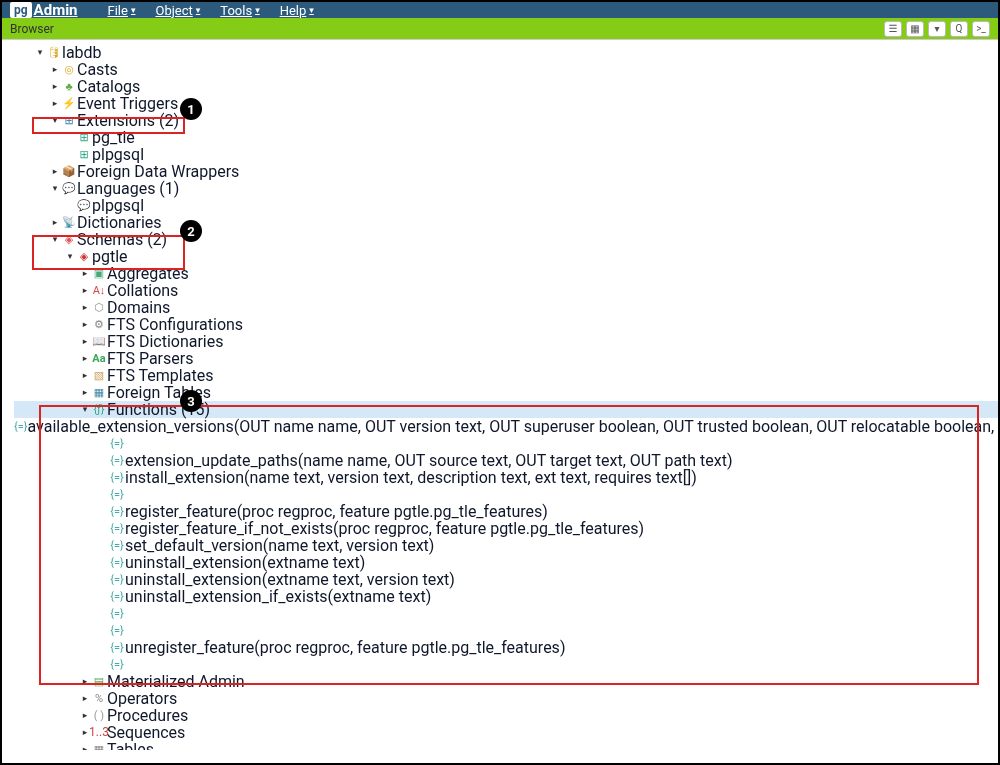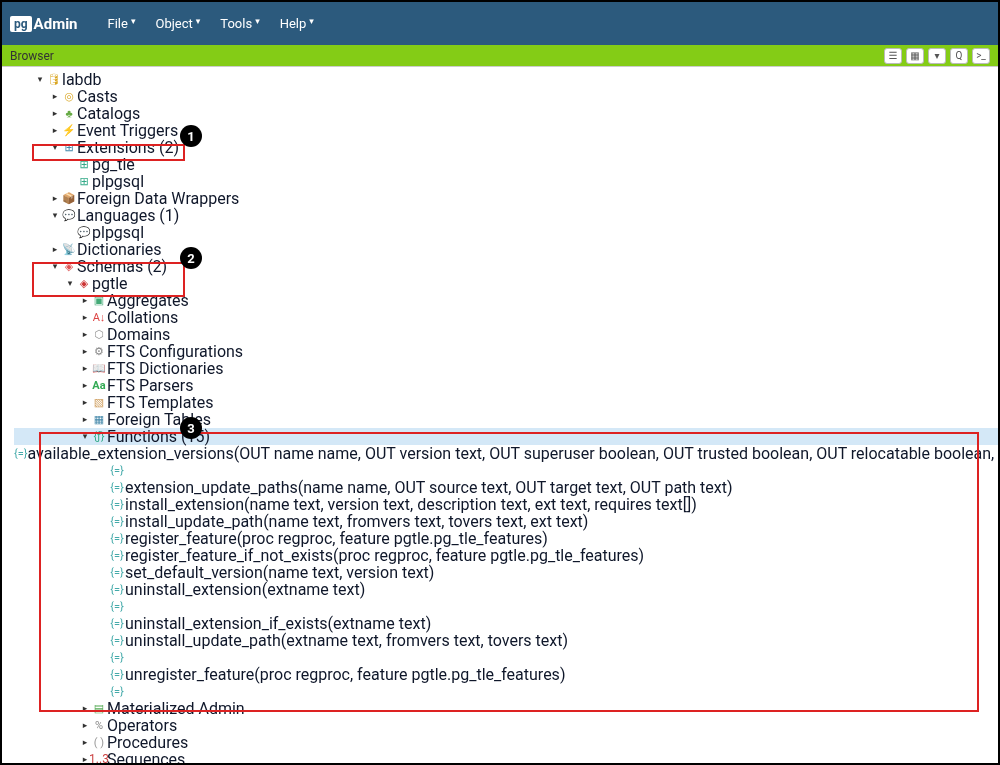--- a/index.html
+++ b/index.html
@@ -1,21 +1,21 @@
 <!DOCTYPE html>
 <html><head>
 <meta charset="utf-8">
 <style>
 * { margin:0; padding:0; box-sizing:border-box; }
 body { font-family: -apple-system, BlinkMacSystemFont, "Segoe UI", Roboto, sans-serif; font-size:13px; background:#fff; width:1000px; height:765px; overflow:hidden; border:2px solid #000; }
-.header { background:#2c5a7d; color:#fff; height:43px; display:flex; align-items:center; padding:0 8px; }
+.header { background:#2c5a7d; color:#fff; height:16px; display:flex; align-items:center; padding:0 8px;text-decoration:underline; }
 .logo { display:flex; align-items:center; font-weight:bold; font-size:15px; }
 .logo-icon { background:#fff; color:#2c5a7d; font-weight:bold; padding:1px 4px; border-radius:2px; margin-right:2px; font-size:12px; }
 .menu { display:flex; margin-left:20px; }
-.menu-item { padding:0 10px; cursor:pointer; display:flex; gap:3px; font-size:13px; }
+.menu-item { padding:0 10px; cursor:pointer; display:flex; align-items:center; gap:3px; font-size:13px; }
 .menu-chev { font-size:9px; }
 .subheader { background:#84cc16; border-bottom:1px solid #ccc; height:22px; display:flex; align-items:center; padding:0 8px; font-size:12px; color:#333; justify-content:space-between; }
 .toolbar { display:flex; gap:4px; }
 .tool-btn { border:1px solid #bbb; border-radius:3px; width:18px; height:16px; display:flex; align-items:center; justify-content:center; font-size:10px; background:#fff; cursor:pointer; color:#555; }
 .tree { padding:4px 0 4px 12px; overflow:auto; height:710px; position:relative; }
 .node { display:flex; align-items:center; height:17px; line-height:17px; cursor:pointer; white-space:nowrap; }
 .node.selected { background:#d4e8f7; }
 .chev { width:12px; display:inline-flex; justify-content:center; font-size:9px; color:#333; }
 .chev.blank { color:transparent; }
 .icon { width:16px; display:inline-flex; justify-content:center; font-size:11px; }
@@ -241,21 +241,20 @@
         <span class="label">extension_update_paths(name name, OUT source text, OUT target text, OUT path text)</span>
       </div>
       <div class="node">
         <span class="ind w95"></span>
         <span class="icon func-item">{=}</span>
         <span class="label">install_extension(name text, version text, description text, ext text, requires text[])</span>
       </div>
       <div class="node">
         <span class="ind w95"></span>
         <span class="icon func-item">{=}</span>
-        <span class="label">install_update_path(name text, fromvers text, tovers text, ext text)</span>
       </div>
       <div class="node">
         <span class="ind w95"></span>
         <span class="icon func-item">{=}</span>
         <span class="label">register_feature(proc regproc, feature pgtle.pg_tle_features)</span>
       </div>
       <div class="node">
         <span class="ind w95"></span>
         <span class="icon func-item">{=}</span>
         <span class="label">register_feature_if_not_exists(proc regproc, feature pgtle.pg_tle_features)</span>
@@ -266,30 +265,30 @@
         <span class="label">set_default_version(name text, version text)</span>
       </div>
       <div class="node">
         <span class="ind w95"></span>
         <span class="icon func-item">{=}</span>
         <span class="label">uninstall_extension(extname text)</span>
       </div>
       <div class="node">
         <span class="ind w95"></span>
         <span class="icon func-item">{=}</span>
+        <span class="label">uninstall_extension(extname text, version text)</span>
       </div>
       <div class="node">
         <span class="ind w95"></span>
         <span class="icon func-item">{=}</span>
         <span class="label">uninstall_extension_if_exists(extname text)</span>
       </div>
       <div class="node">
         <span class="ind w95"></span>
         <span class="icon func-item">{=}</span>
-        <span class="label">uninstall_update_path(extname text, fromvers text, tovers text)</span>
       </div>
       <div class="node">
         <span class="ind w95"></span>
         <span class="icon func-item">{=}</span>
       </div>
       <div class="node">
         <span class="ind w95"></span>
         <span class="icon func-item">{=}</span>
         <span class="label">unregister_feature(proc regproc, feature pgtle.pg_tle_features)</span>
       </div>

